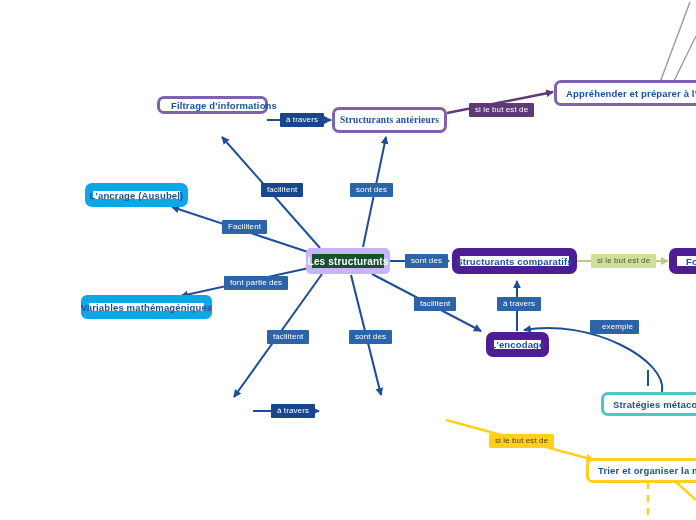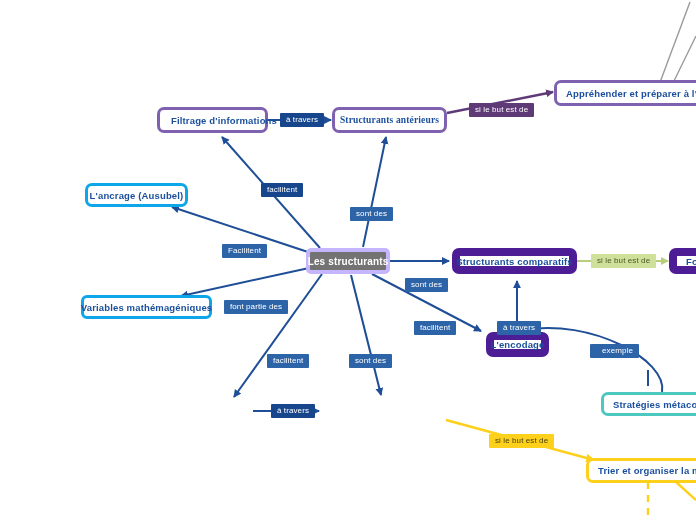--- a/index.html
+++ b/index.html
@@ -34,31 +34,31 @@
     font-size: 9.5px;
     font-weight: bold;
     letter-spacing: 0.15px;
     white-space: nowrap;
     text-align: center;
     padding: 0 9px;
     background: #ffffff;
     color: #1b4f9c;
   }
   .node.central {
-    background: #737373;
-    border: 4px solid #c4b5fd;
+    background: #14532d;
+    border: 6px solid #c4b5fd;
     color: #ffffff;
     border-radius: 5px;
     font-size: 10px;
   }
   .node.purple {
     border: 3px solid #7e62b0;
   }
   .node.lightblue {
-    border: 3px solid #0ea5e9;
+    border: 8px solid #0ea5e9;
   }
   .node.green {
     border: 8px solid #4c1d95;
   }
   .node.teal {
     border: 3px solid #4cc8c0;
   }
   .node.yellow {
     border: 3px solid #fdd01c;
   }
@@ -77,21 +77,20 @@
     background: #1f4e96;
     border-radius: 1px;
   }
   .edge-label.blue-dark {
     background: #18468c;
     color: #ffffff;
   }
   .edge-label.blue-mid {
     background: #2d64a8;
     color: #ffffff;
-    margin-top: 24px;
   }
   .edge-label.purple {
     background: #5e3a77;
     color: #ffffff;
   }
   .edge-label.green-pale {
     background: #cfe09a;
     color: #4a5a2a;
   }
   .edge-label.yellow {
@@ -166,21 +165,21 @@
       <path d="M446,420 L594,460" stroke="#fdd01c" stroke-width="2.6" marker-end="url(#ah-yellow)"></path>
       <path d="M648,482 L648,520" stroke="#fdd01c" stroke-width="2.4" stroke-dasharray="7 6"></path>
       <path d="M676,482 L696,500" stroke="#fdd01c" stroke-width="2.4"></path>
     </g>
   </svg>
 
   <div class="node central" style="left:306px; top:248px; width:84px; height:26px;">
     <span>Les structurants</span>
   </div>
 
-  <div class="node purple" style="left:157px; top:107px; width:111px; height:26px;padding-left:32px;">
+  <div class="node purple" style="left:157px; top:96px; width:111px; height:18px;padding-left:32px;">
     <span>Filtrage d'informations</span>
   </div>
 
   <div class="node purple" style="left:332px; top:107px; width:115px; height:26px;font-family:Liberation Serif, serif;">
     <span>Structurants antérieurs</span>
   </div>
 
   <div class="node purple" style="left:554px; top:80px; width:160px; height:26px; justify-content:flex-start;">
     <span>Appréhender et préparer à l'app</span>
   </div>

